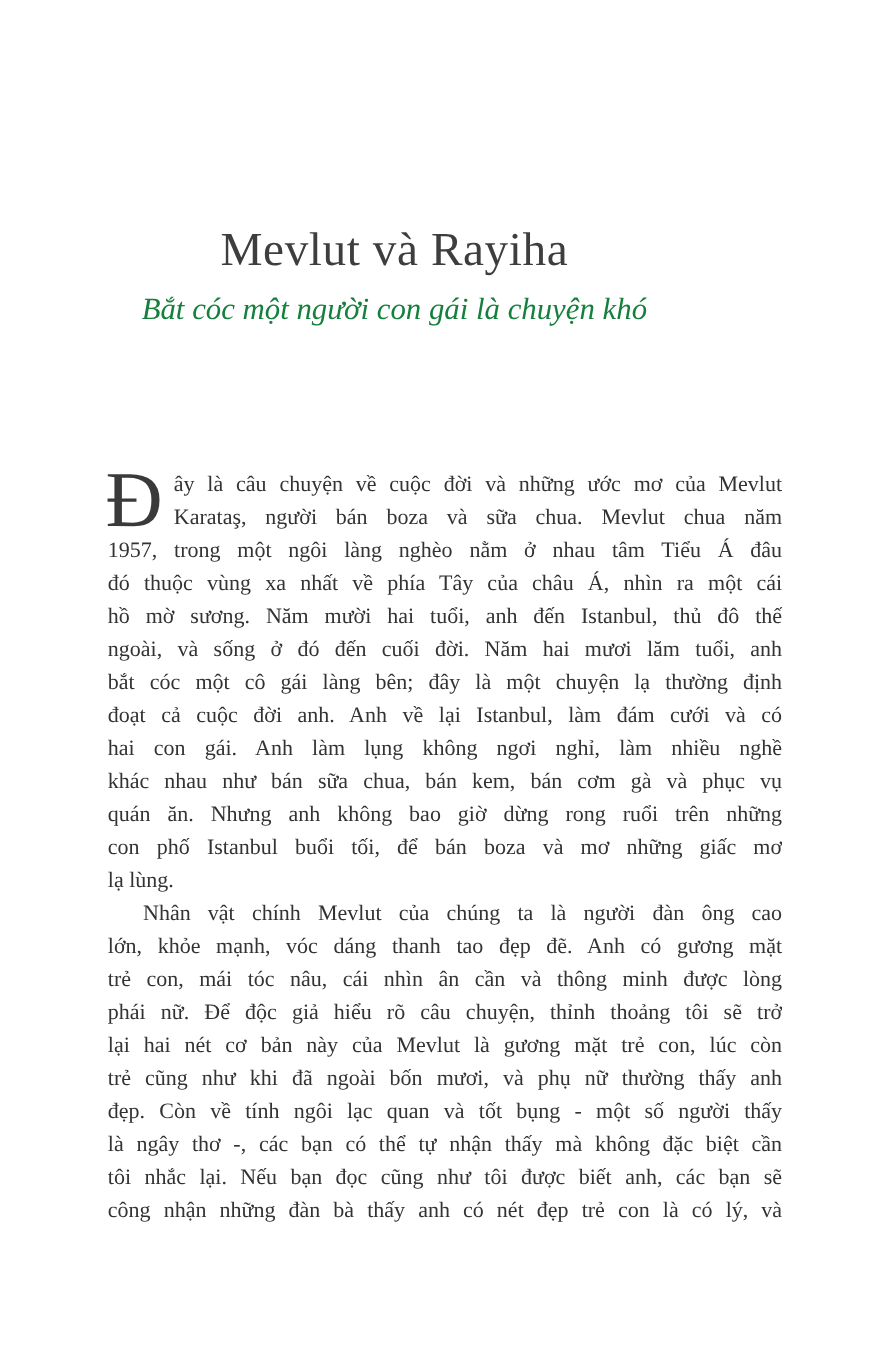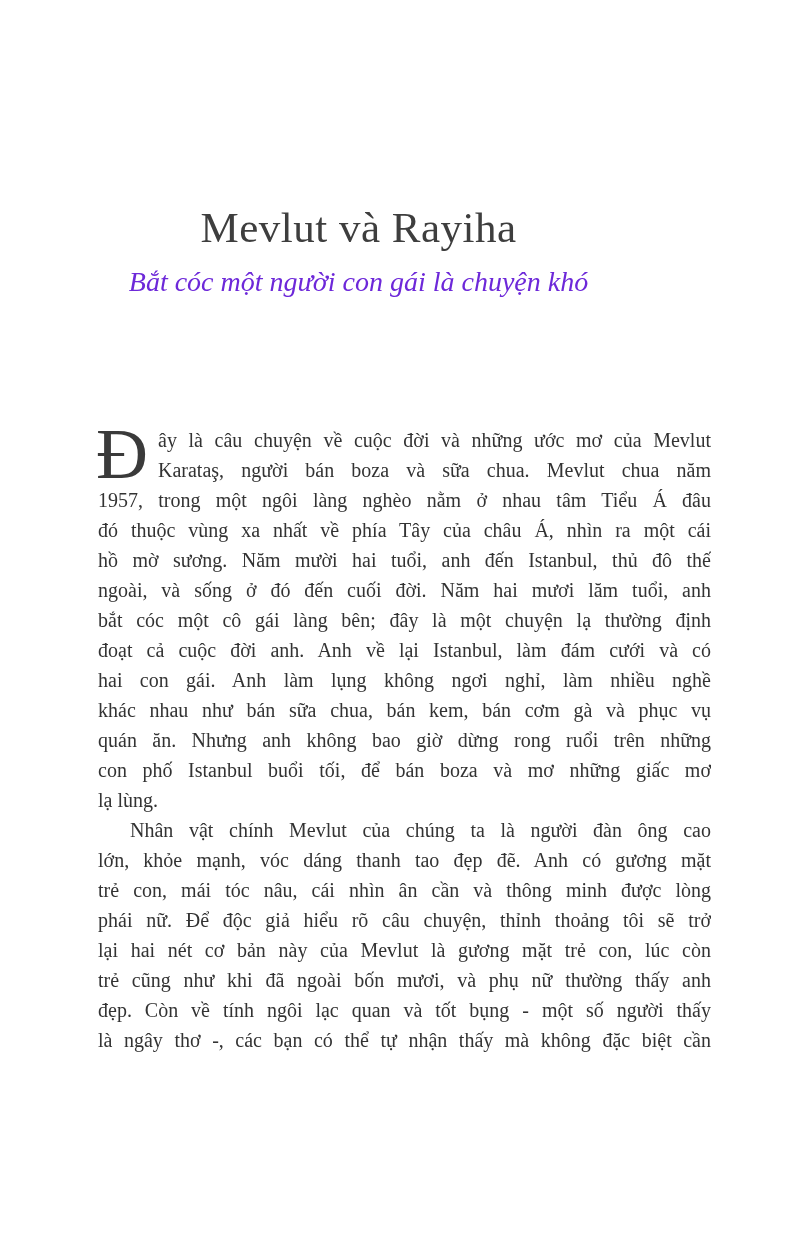--- a/index.html
+++ b/index.html
@@ -30,21 +30,21 @@
   }
   .chapter-subtitle {
     position: absolute;
     top: 267px;
     left: 0;
     right: 0;
     text-align: center;
     font-style: italic;
     font-size: 28px;
     line-height: 30px;
-    color: #6d28d9;
+    color: #15803d;
   }
   .body-text {
     position: absolute;
     top: 425px;
     left: 98px;
     width: 613px;
     color: #333333;
   }
   .para {
     position: relative;
@@ -107,17 +107,19 @@
 
     <div class="para">
       <div class="line indent">Nhân vật chính Mevlut của chúng ta là người đàn ông cao</div>
       <div class="line">lớn, khỏe mạnh, vóc dáng thanh tao đẹp đẽ. Anh có gương mặt</div>
       <div class="line">trẻ con, mái tóc nâu, cái nhìn ân cần và thông minh được lòng</div>
       <div class="line">phái nữ. Để độc giả hiểu rõ câu chuyện, thỉnh thoảng tôi sẽ trở</div>
       <div class="line">lại hai nét cơ bản này của Mevlut là gương mặt trẻ con, lúc còn</div>
       <div class="line">trẻ cũng như khi đã ngoài bốn mươi, và phụ nữ thường thấy anh</div>
       <div class="line">đẹp. Còn về tính ngôi lạc quan và tốt bụng - một số người thấy</div>
       <div class="line">là ngây thơ -, các bạn có thể tự nhận thấy mà không đặc biệt cần</div>
+      <div class="line">tôi nhắc lại. Nếu bạn đọc cũng như tôi được biết anh, các bạn sẽ</div>
+      <div class="line">công nhận những đàn bà thấy anh có nét đẹp trẻ con là có lý, và</div>
     </div>
 
   </div>
 
 </div>
 
 </body></html>

